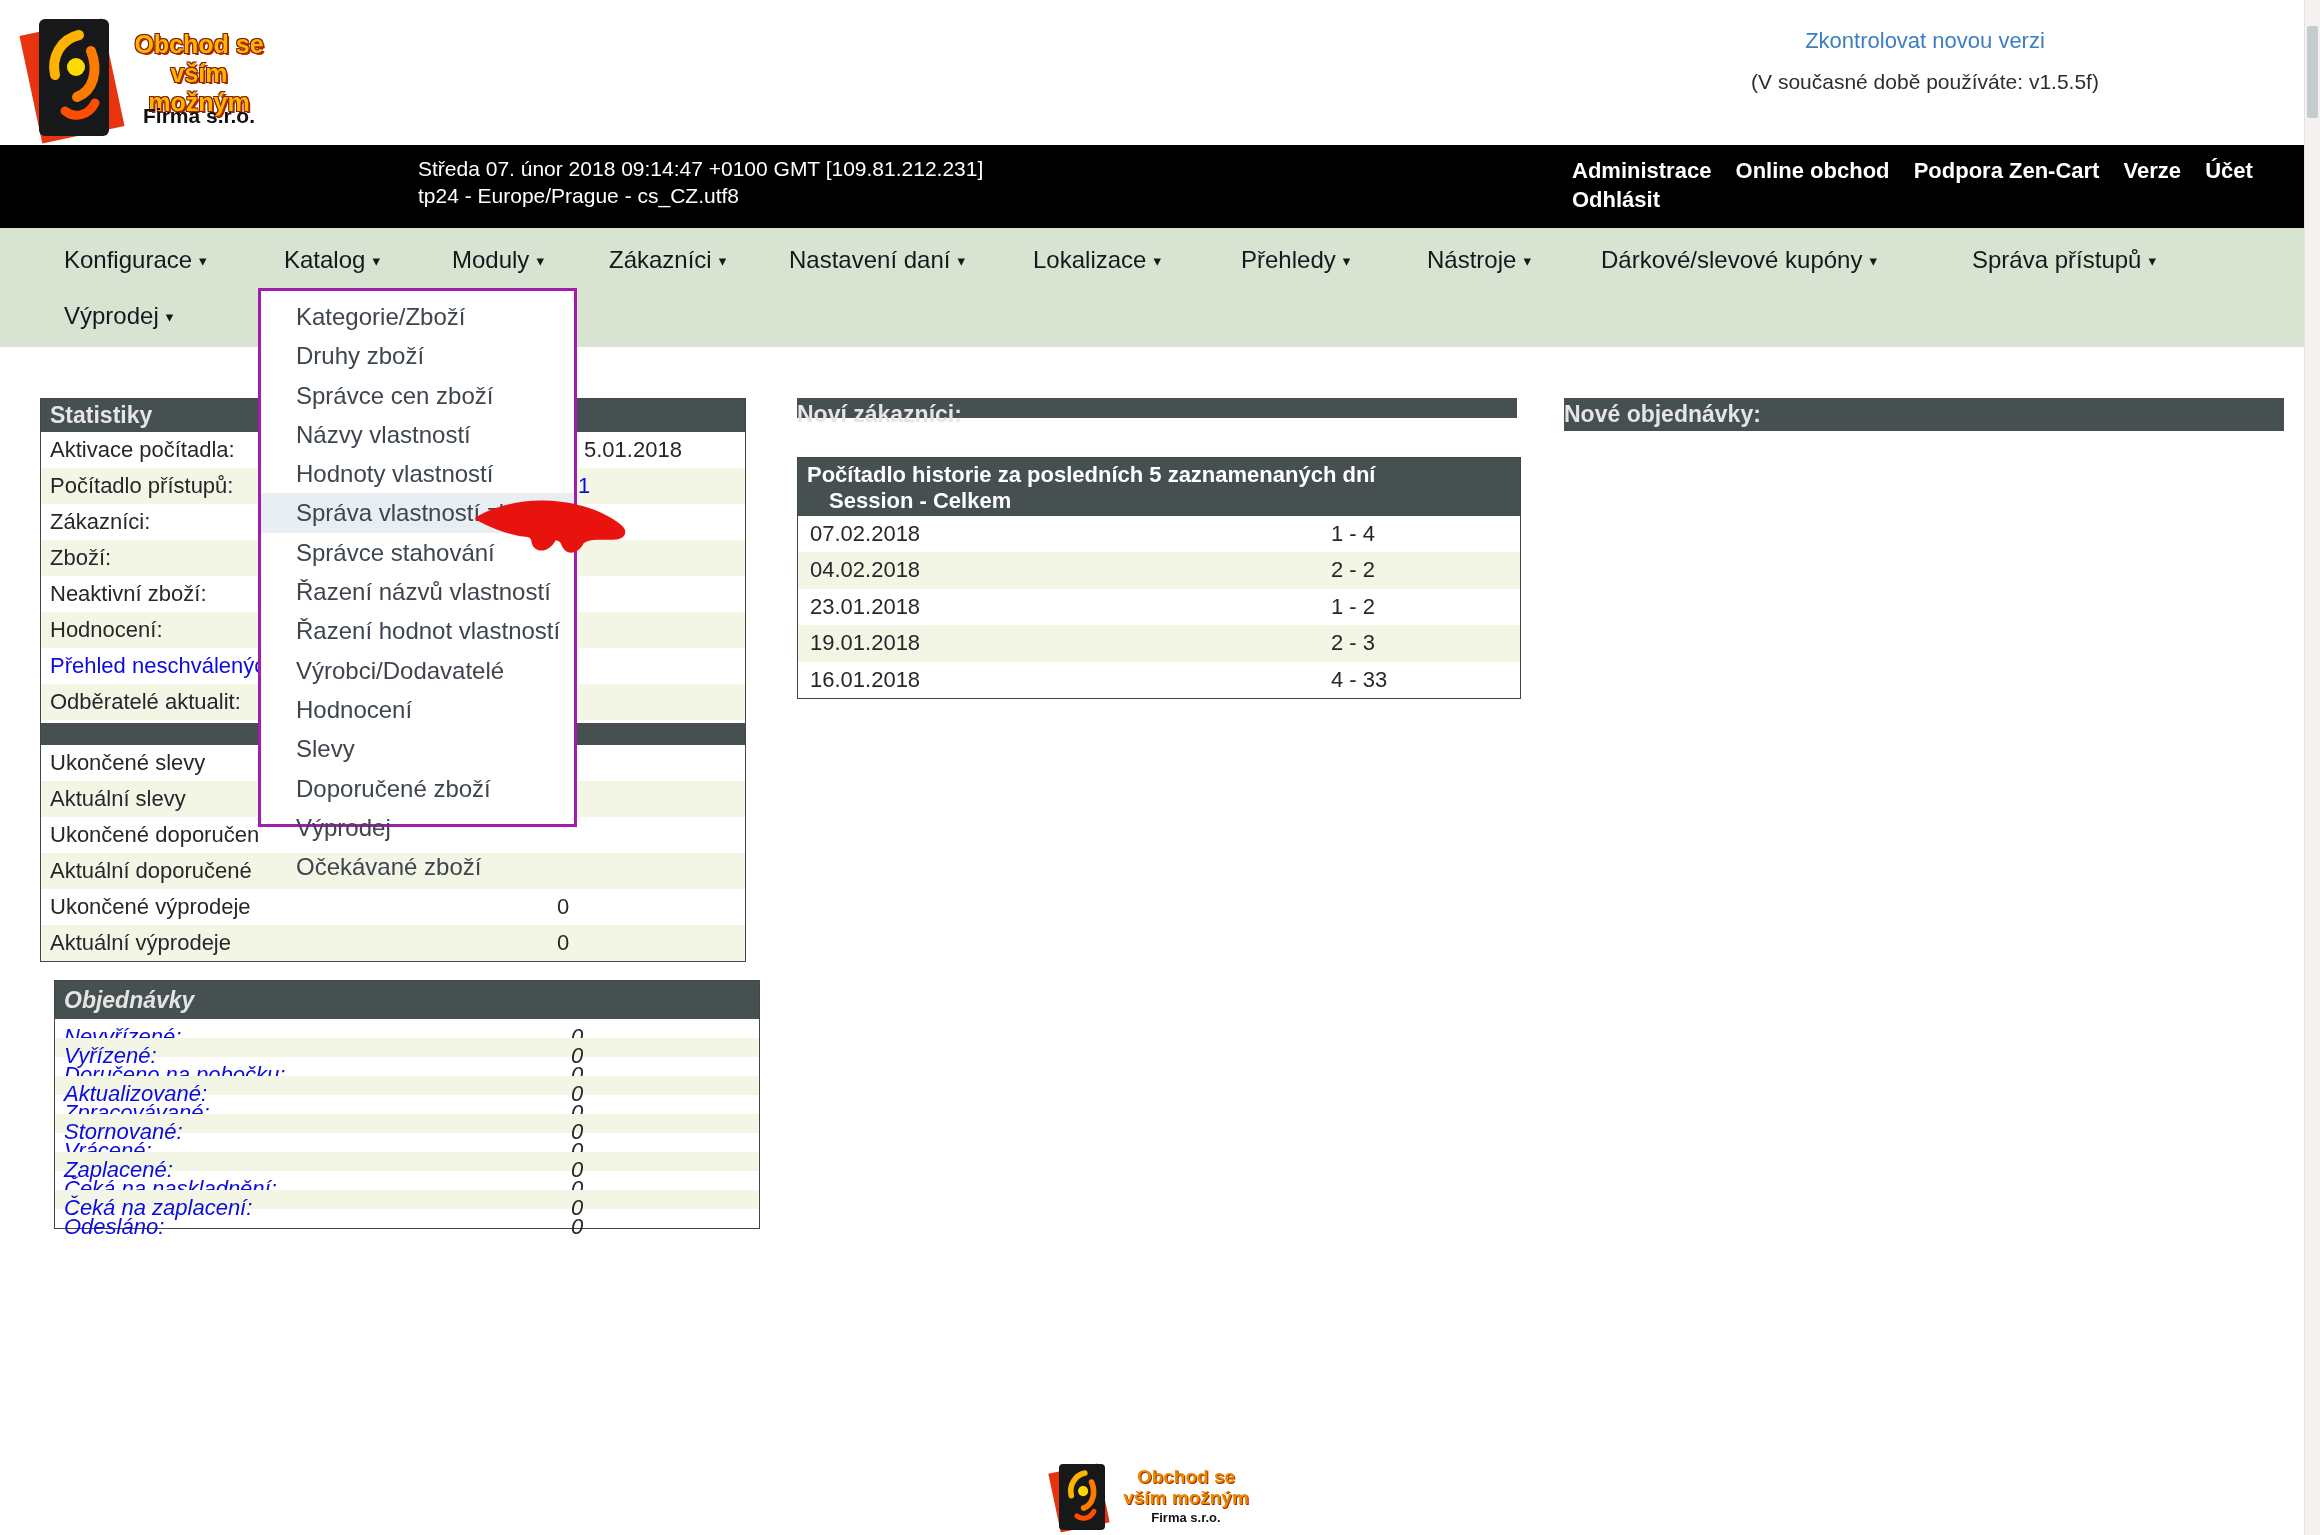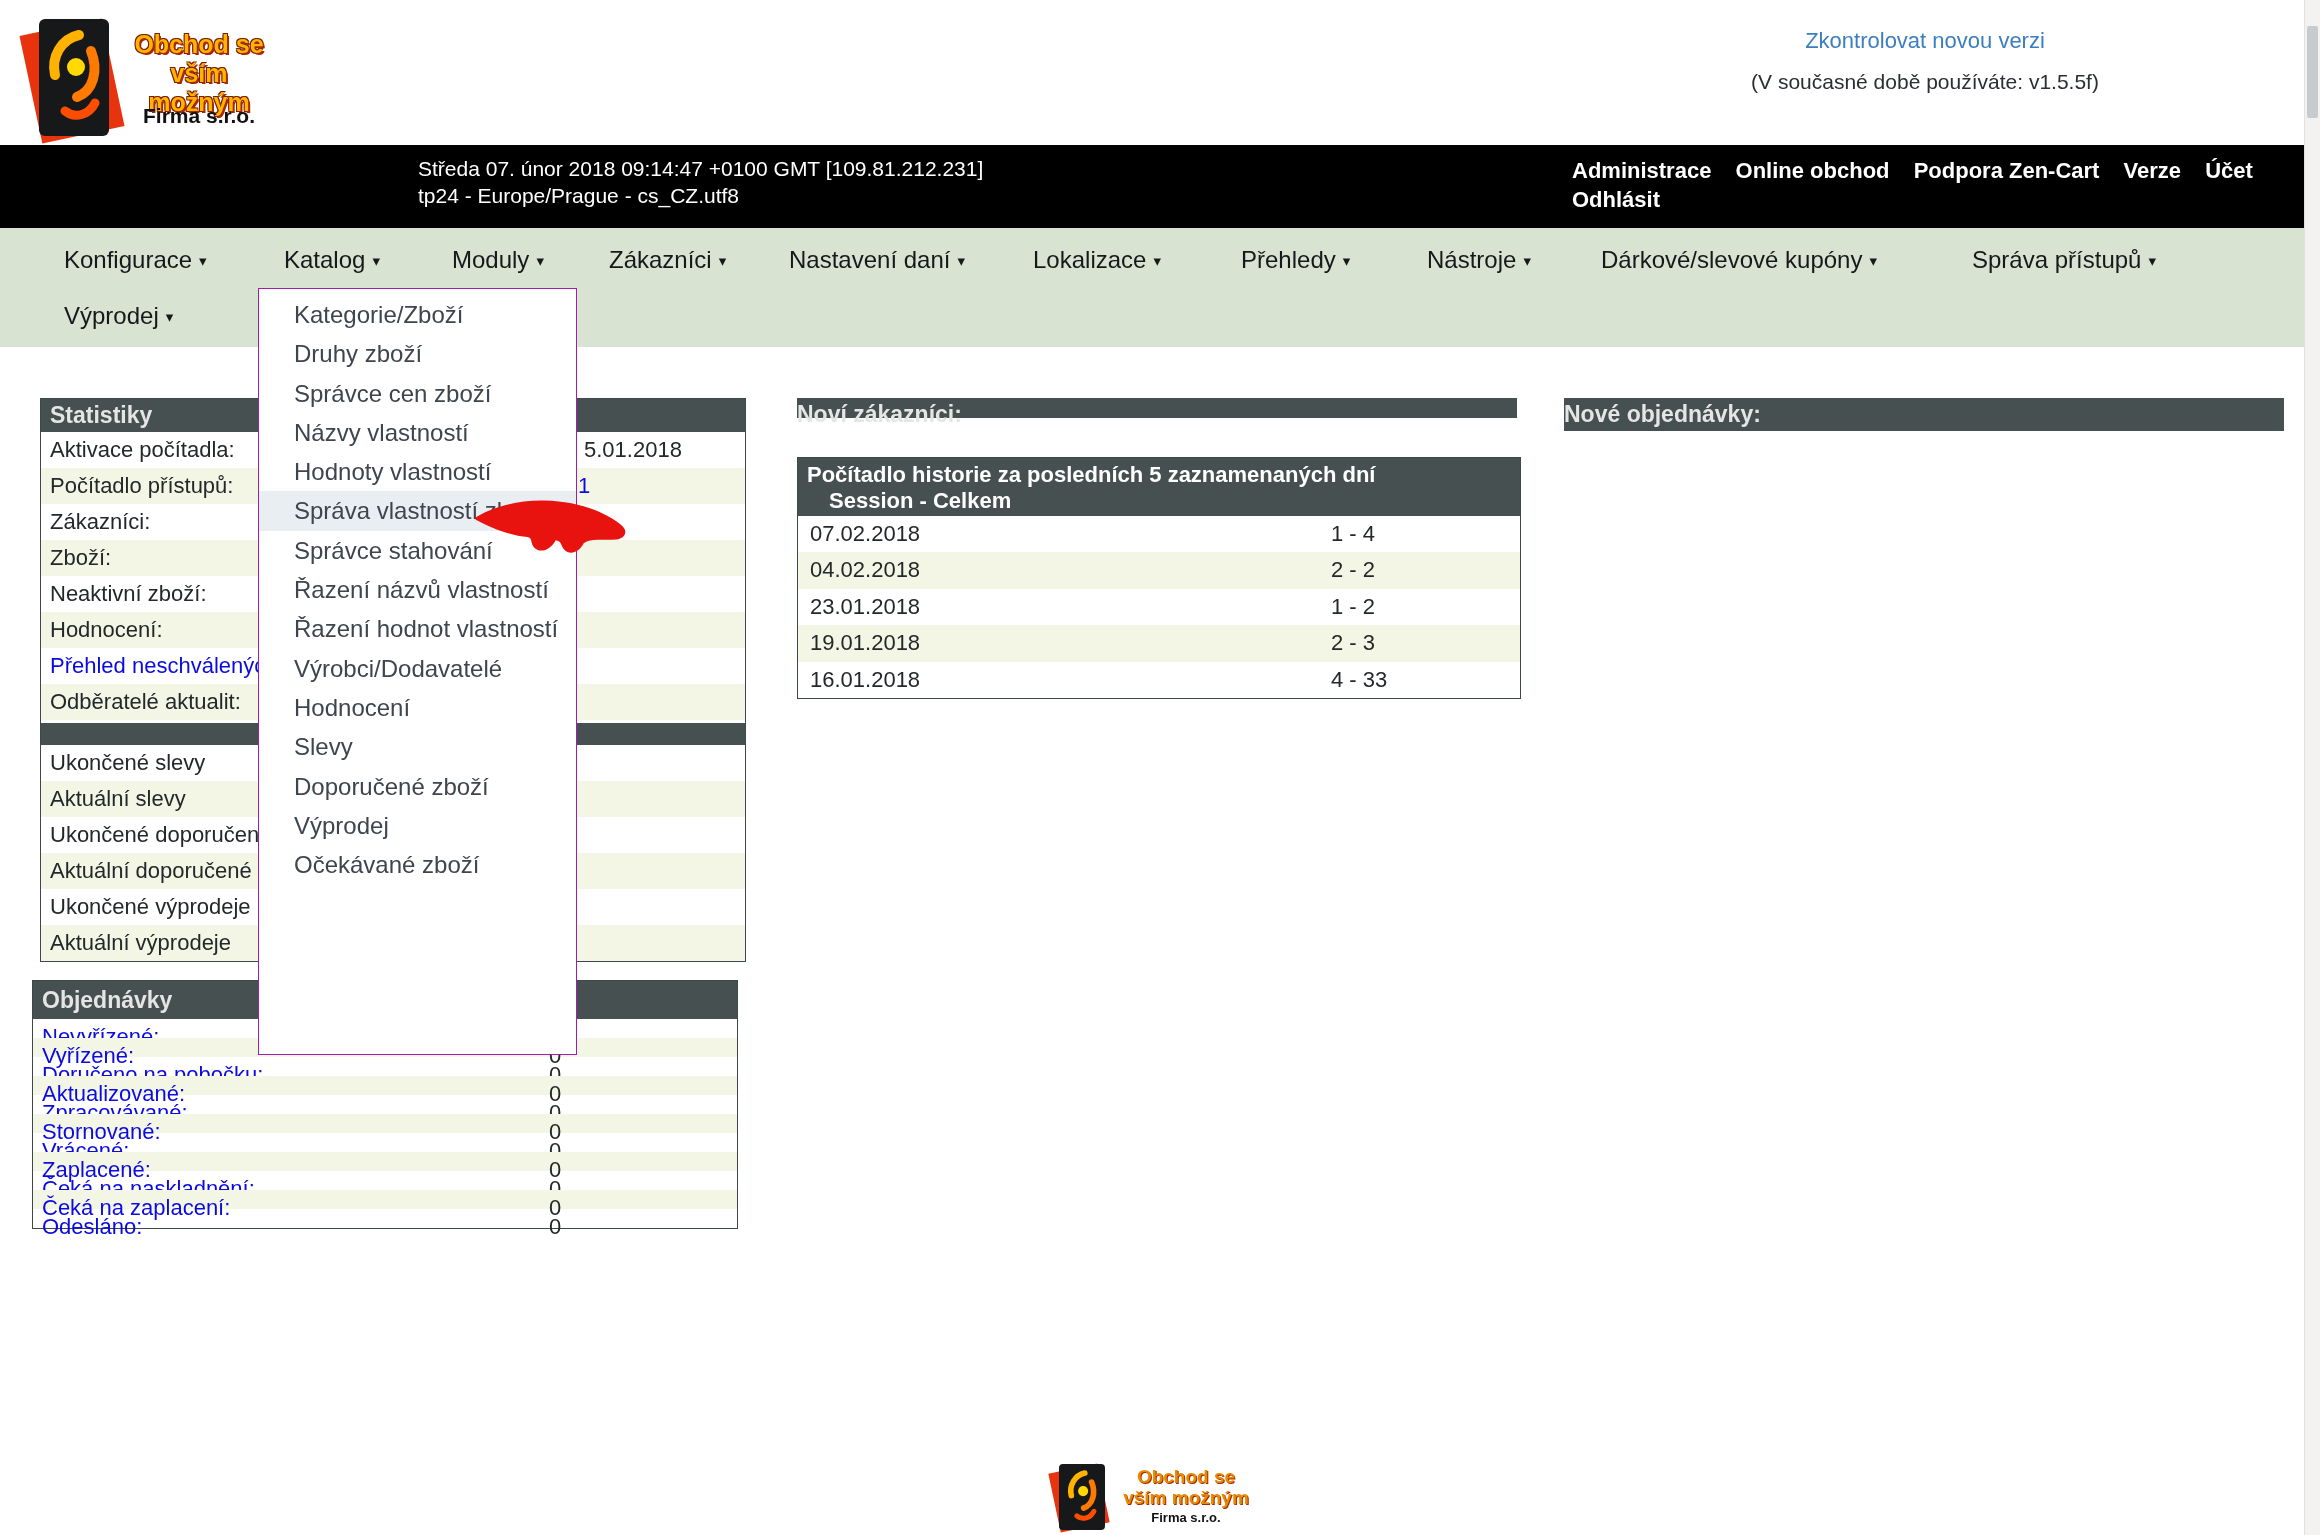--- a/index.html
+++ b/index.html
@@ -30,43 +30,43 @@
   .topbar-links { position:absolute; left:1572px; top:11px; width:720px; font-size:22px; font-weight:bold; line-height:29px; }
   .topbar-links span { margin-right:18px; cursor:pointer; white-space:nowrap; }
 
   
   .menubar { position:absolute; left:0; top:228px; width:2304px; height:119px; background:#d8e3d2; }
   .menu-item { position:absolute; top:14px; height:36px; line-height:36px; font-size:24px; color:#16191c; cursor:pointer; white-space:nowrap; }
   .menu-item.row2 { top:70px; }
   .caret { font-size:15px; margin-left:7px; vertical-align:2px; color:#16191c; }
 
   
-  .dropdown { position:absolute; left:258px; top:288px; width:319px; height:767px; background:#ffffff;
-    border:1px solid #a21caf; z-index:30; padding-top:6px; }
+  .dropdown { position:absolute; left:258px; top:288px; width:319px; height:539px; background:#ffffff;
+    border:3px solid #a21caf; z-index:30; padding-top:6px; }
   .dd-item { height:39.3px; line-height:39.3px; padding-left:35px; font-size:24px; color:#3e454e; cursor:pointer; white-space:nowrap; overflow:hidden; }
   .dd-item.hl { background:#e9eef2; }
 
   
   .bar-title { background:#475050; color:#e5e5e5; font-weight:bold; font-size:23px; }
   .panel { position:absolute; background:#fff; border:1px solid #3f4848; }
   .p-title { height:33px; line-height:33px; padding-left:9px; }
   .p-title.thin { height:22px; line-height:22px; margin-top:3px; }
   .p-row { position:relative; height:36px; line-height:36px; font-size:22px; color:#24282b; }
   .p-row.alt { background:#f4f6e5; }
   .p-row .lbl { position:absolute; left:9px; white-space:nowrap; }
   .p-row .val { position:absolute; left:516px; white-space:nowrap; }
   .linkblue { color:#0b0be0; cursor:pointer; }
 
   
   .stats-panel { left:40px; top:398px; width:706px; }
   .stats-panel .val.date-val { left:543px; }
   .stats-panel .val.cnt-val { left:537px; }
 
   
-  .orders-panel { left:32px; top:980px; width:706px; }
+  .orders-panel { left:54px; top:980px; width:706px;font-style:italic; }
   .orders-panel .p-title { height:38px; line-height:38px; }
   .orders-panel .p-row { height:19px; line-height:35.5px; }
 
   
   .newcust-bar { position:absolute; left:797px; top:398px; width:720px; height:20px; line-height:33px; }
   .neworders-bar { position:absolute; left:1564px; top:398px; width:720px; height:33px; line-height:33px; }
   .counter-panel { left:797px; top:457px; width:724px; }
   .counter-head { background:#475050; color:#fff; font-weight:bold; font-size:22px; line-height:26px; padding:4px 9px 4px 9px; height:58px; }
   .counter-head .line2 { padding-left:22px; }
   .counter-panel .p-row { height:36.4px; line-height:36.4px; }

